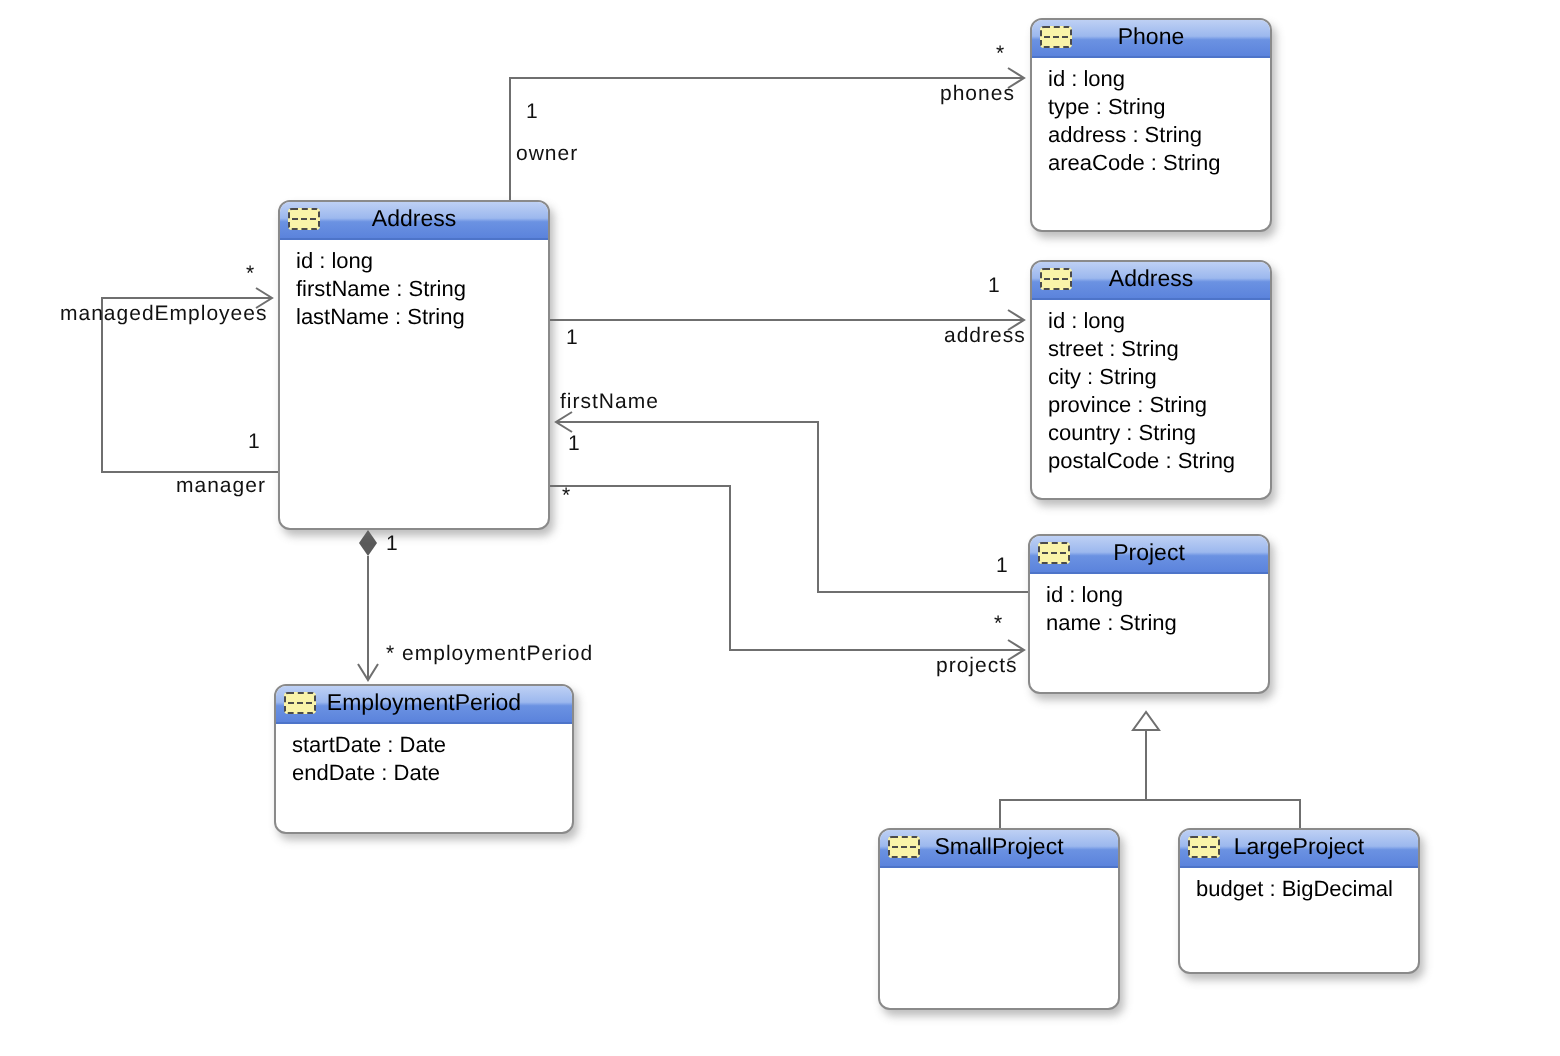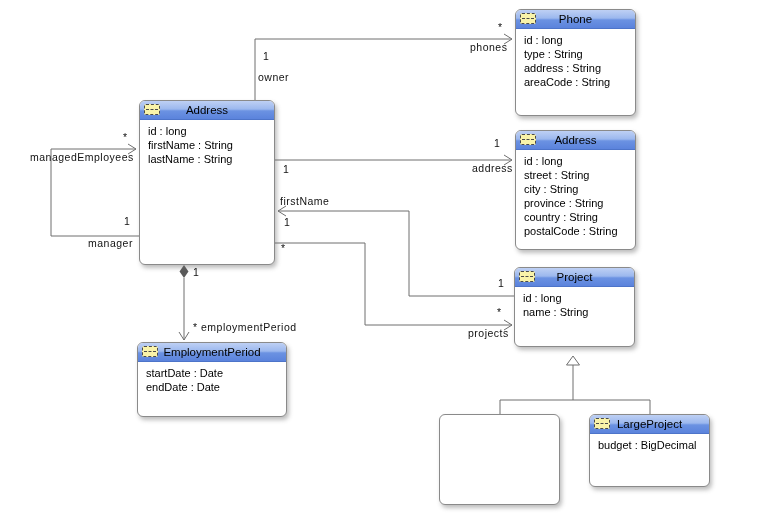--- a/index.html
+++ b/index.html
@@ -150,20 +150,24 @@
       <span class="uml-icon"></span>
       <span>EmploymentPeriod</span>
     </div>
     <div class="uml-body">
       <div>startDate : Date</div>
       <div>endDate : Date</div>
     </div>
   </div>
 
   <div class="uml-class" style="left:439px; top:414px; width:121px; height:91px">
+    <div class="uml-title">
+      <span class="uml-icon"></span>
+      <span>SmallProject</span>
+    </div>
     <div class="uml-body"></div>
   </div>
 
   <div class="uml-class" style="left:589px; top:414px; width:121px; height:73px">
     <div class="uml-title">
       <span class="uml-icon"></span>
       <span>LargeProject</span>
     </div>
     <div class="uml-body">
       <div>budget : BigDecimal</div>

